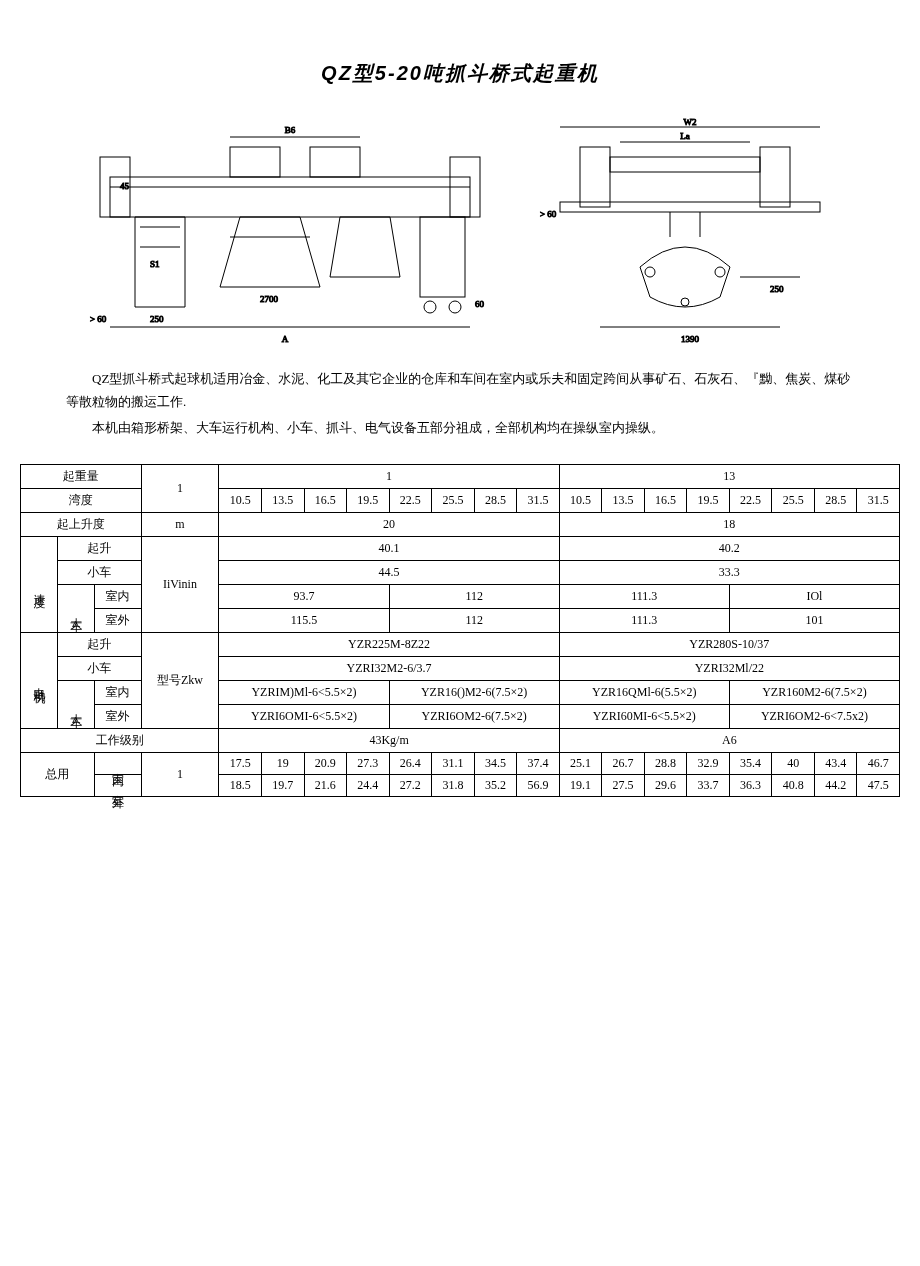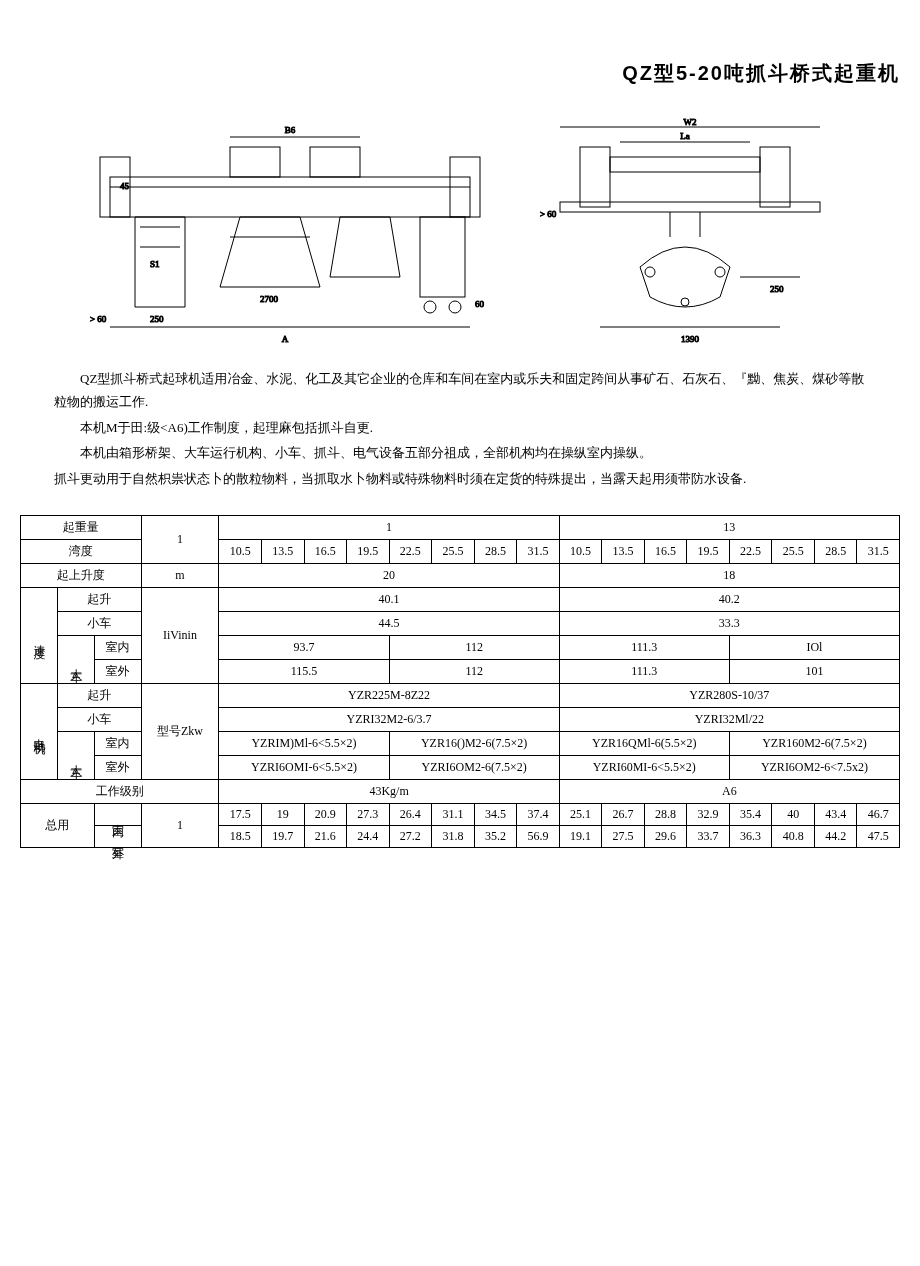--- a/index.html
+++ b/index.html
@@ -5,42 +5,43 @@
   body {
     font-family: "SimSun", "宋体", serif;
     font-size: 12px;
     color: #000;
     background: #fff;
     margin: 0;
     padding: 40px 20px;
     width: 880px;
   }
   h1 {
-    text-align: right;
+    text-align: center;
     font-size: 20px;
     font-family: "SimHei", "黑体", sans-serif;
     font-weight: bold;
     letter-spacing: 2px;
     margin: 20px 0 30px 0;
+    font-style: italic;
   }
   .diagrams {
     display: flex;
     justify-content: center;
     gap: 20px;
     margin-bottom: 20px;
   }
   .diagram {
     border: none;
   }
   .desc {
     font-size: 13px;
     line-height: 1.8;
     margin: 10px 30px 10px 30px;
   }
-  .desc p { margin: 2px 4px; text-indent: 2em; }
+  .desc p { margin: 2px 16px; text-indent: 2em; }
   .desc p.noindent { text-indent: 0; }
   table {
     border-collapse: collapse;
     width: 100%;
     font-size: 12px;
     margin-top: 25px;
   }
   td, th {
     border: 1px solid #000;
     padding: 3px 4px;
@@ -110,23 +111,21 @@
       <text x="250" y="175" font-size="9" fill="#000">250</text>
       <text x="20" y="100" font-size="9" fill="#000">&gt; 60</text>
       <line x1="80" y1="210" x2="260" y2="210"></line>
       <text x="170" y="225" font-size="9" fill="#000" text-anchor="middle">1390</text>
     </g>
   </svg>
 </div>
 
 <div class="desc">
   <p>QZ型抓斗桥式起球机适用冶金、水泥、化工及其它企业的仓库和车间在室内或乐夫和固定跨间从事矿石、石灰石、『黝、焦炭、煤砂等散粒物的搬运工作.</p>
-  <p>本机M于田:级&lt;A6)工作制度，起理麻包括抓斗自更.</p>
   <p>本机由箱形桥架、大车运行机构、小车、抓斗、电气设备五部分祖成，全部机构均在操纵室内操纵。</p>
-  <p class="noindent">抓斗更动用于自然枳祟状态卜的散粒物料，当抓取水卜物料或特殊物料时须在定货的特殊提出，当露天起用须带防水设备.</p>
 </div>
 
 <table>
   <tbody>
       <tr>
     <td colspan="3">起重量</td>
     <td rowspan="2">1</td>
     <td colspan="8">1</td>
     <td colspan="8">13</td>
   </tr>

